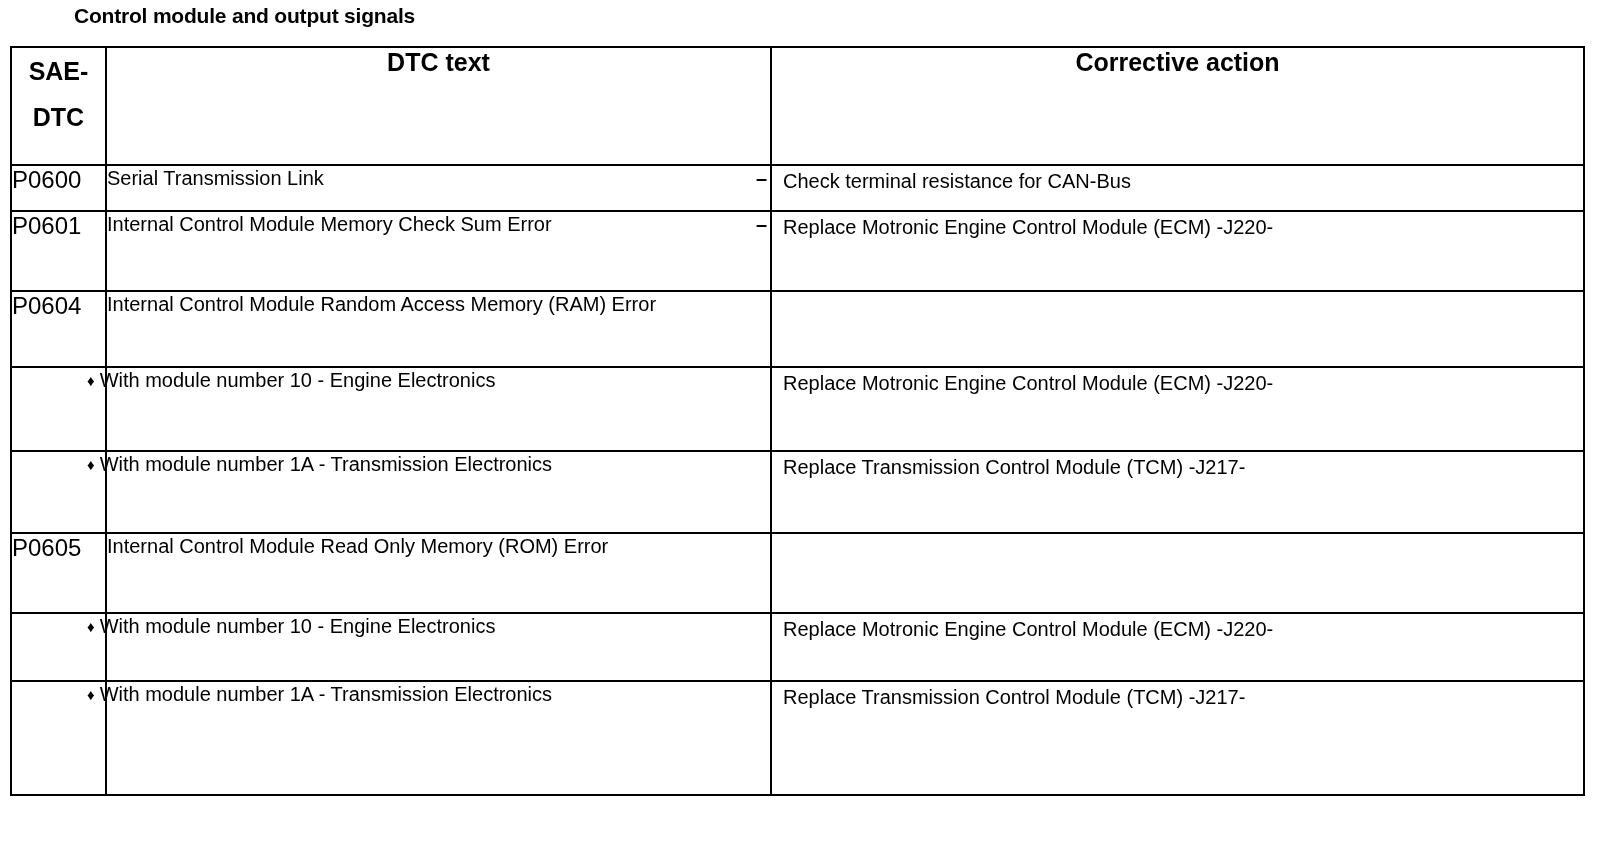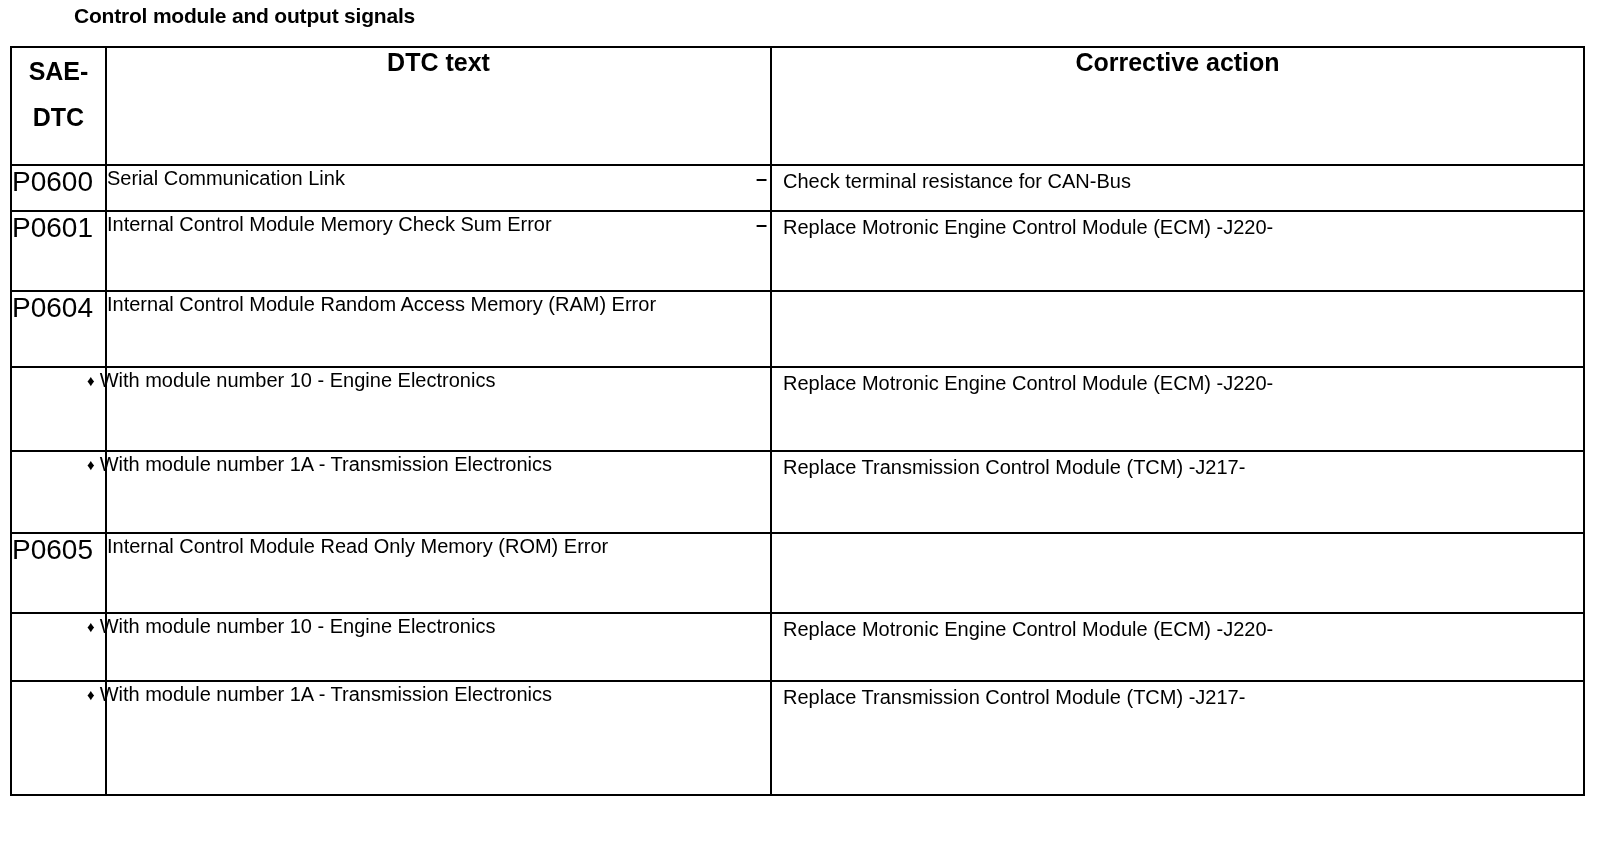--- a/index.html
+++ b/index.html
@@ -70,21 +70,21 @@
   }
   .hdr-saedtc .ln { display: block; }
   .hdr-center {
     height: 118px;
     box-sizing: border-box;
     padding-top: 18px;
   }
 
   
   .code-cell {
-    font-size: 28px;
+    font-size: 24px;
     font-weight: normal;
     padding: 8px 0 0 8px;
     white-space: nowrap;
   }
   .text-cell {
     font-size: 20px;
     padding: 8px 6px 6px 10px;
     line-height: 25px;
   }
   .act-cell {
@@ -156,21 +156,21 @@
           <span class="ln">SAE-</span>
           <span class="ln">DTC</span>
         </th>
         <th class="hdr-cell hdr-center r-h">DTC text</th>
         <th class="hdr-cell hdr-center r-h">Corrective action</th>
       </tr>
     </thead>
     <tbody id="table-body">
         <tr class="r1">
           <td class="code-cell"><span>P0600</span></td>
-          <td class="text-cell"><span>Serial Communication Link</span></td>
+          <td class="text-cell"><span>Serial Transmission Link</span></td>
           <td class="act-cell">
             <span class="act-wrap"><span class="dash-bullet">–</span><span>Check terminal resistance for CAN-Bus</span></span>
           </td>
         </tr>
         <tr class="r2">
           <td class="code-cell"><span>P0601</span></td>
           <td class="text-cell"><span>Internal Control Module Memory Check Sum Error</span></td>
           <td class="act-cell">
             <span class="act-wrap"><span class="dash-bullet">–</span><span>Replace Motronic Engine Control Module (ECM) -J220-</span></span>
           </td>

